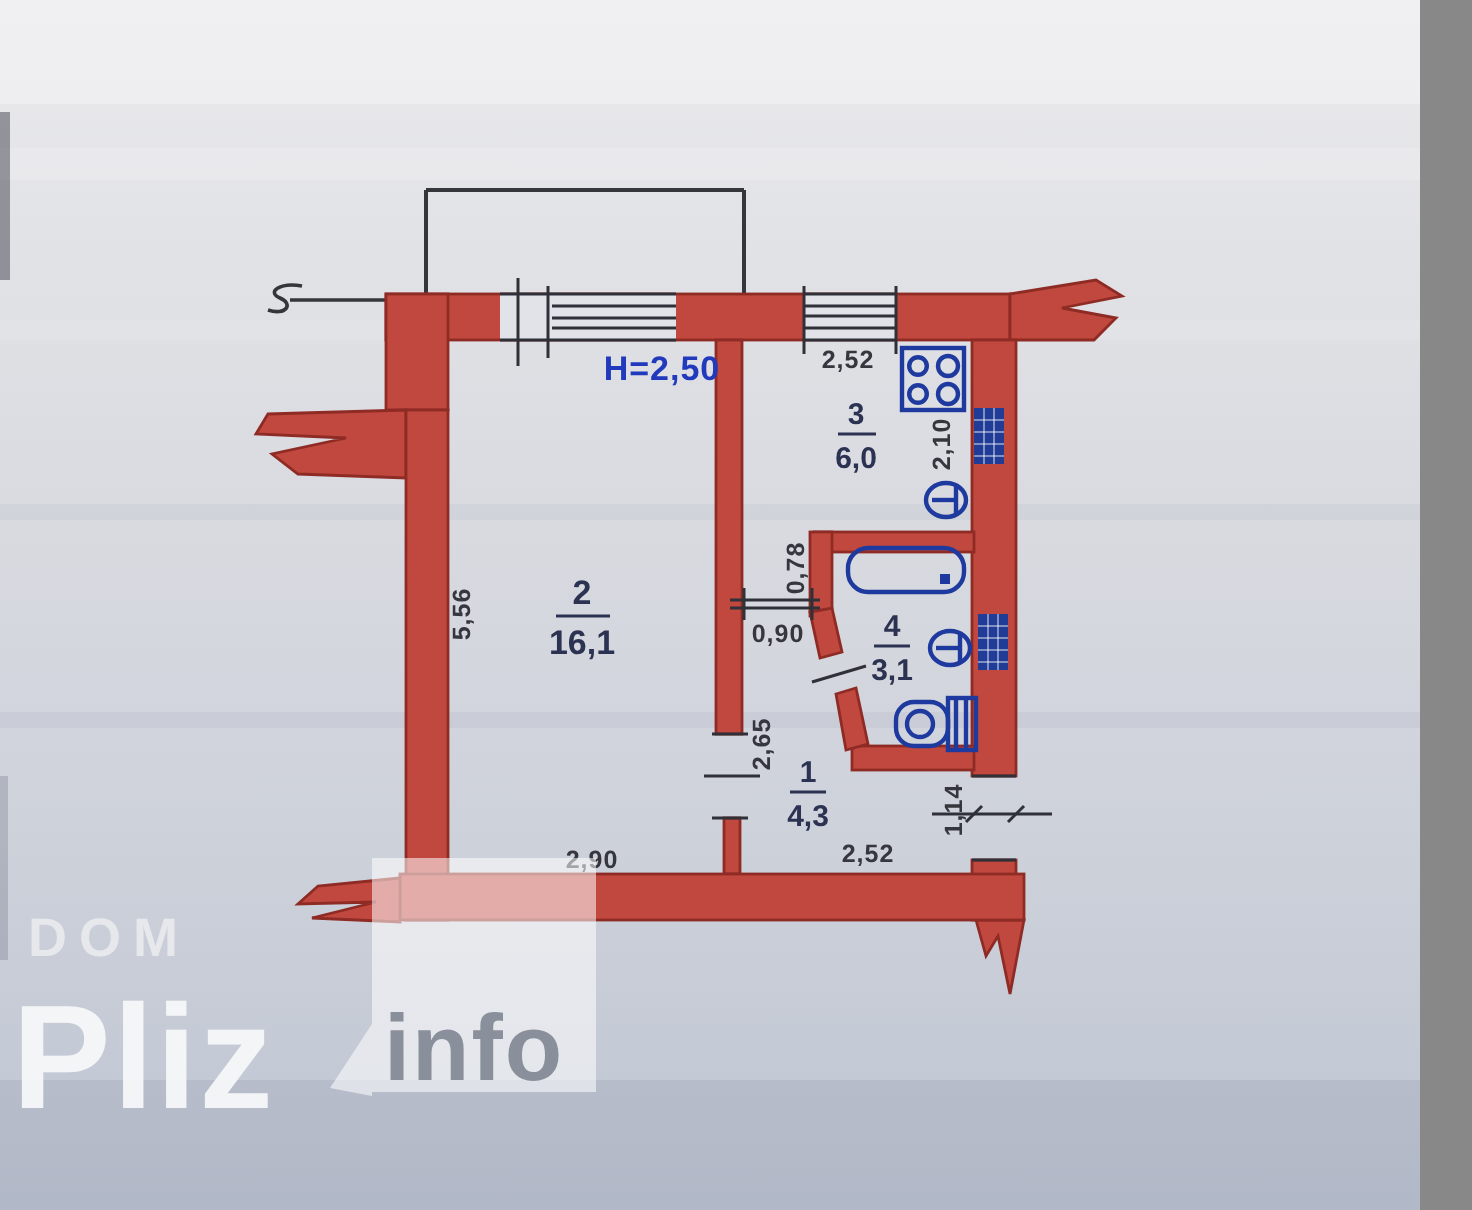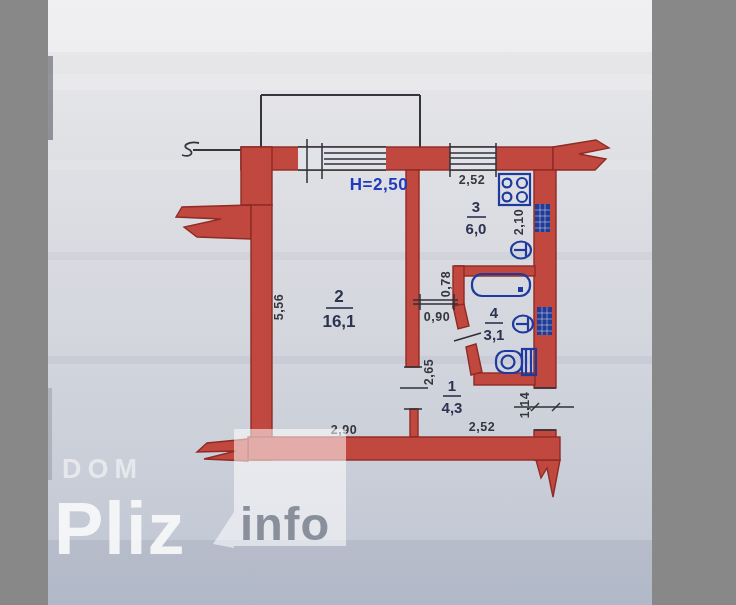--- a/index.html
+++ b/index.html
@@ -1,21 +1,20 @@
 <!DOCTYPE html>
 <html><head>
 <meta charset="utf-8">
 <style>
   html,body{margin:0;padding:0;background:#888;}
   .photo{
     position:relative;
-    width:604px;height:605px;
+    width:710px;height:605px;
     overflow:hidden;
     font-family:"Liberation Sans", sans-serif;
-    padding-left:48px;
   }
   svg{display:block}
   text{font-family:"Liberation Sans", sans-serif;}
   .dim{fill:#35363e;font-size:12.5px;font-weight:bold;letter-spacing:.5px;}
   .room-num{fill:#2c3352;font-weight:bold;}
   .room-area{fill:#2c3352;font-weight:bold;}
   .hnote{fill:#2139bd;font-size:17px;font-weight:bold;letter-spacing:.5px;}
   .wm-dom{fill:rgba(235,236,240,0.85);font-size:27px;font-weight:bold;letter-spacing:6px;}
   .wm-pliz{fill:rgba(248,249,251,0.9);font-size:74px;font-weight:bold;letter-spacing:1px;}
   .wm-info{fill:rgba(112,119,132,0.78);font-size:47px;font-weight:bold;letter-spacing:1px;}

